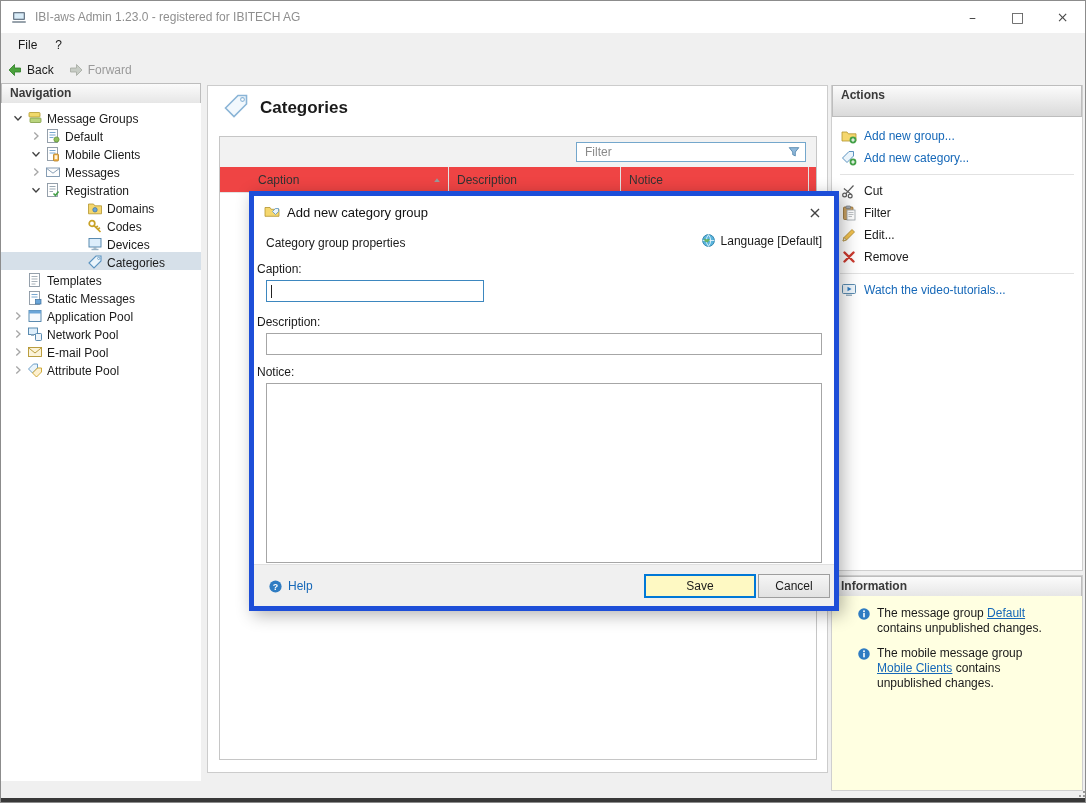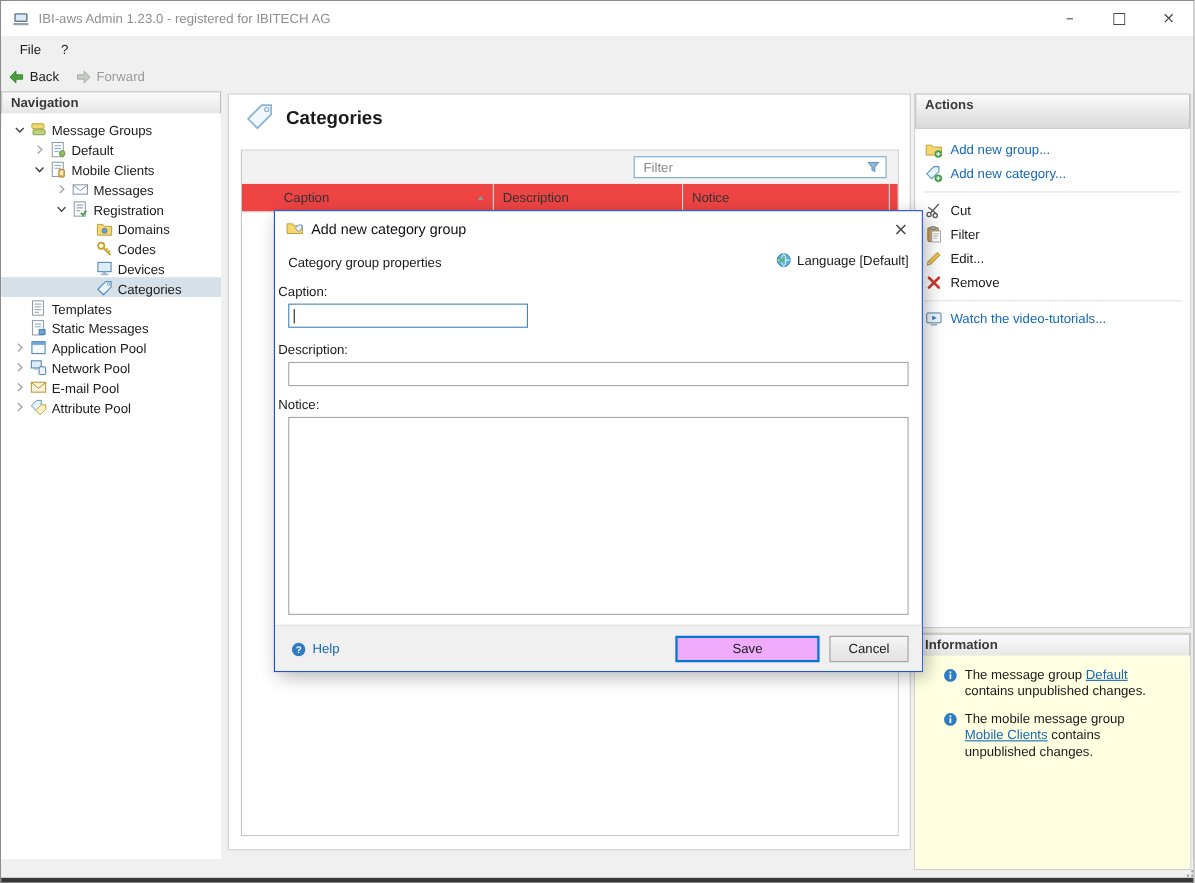--- a/index.html
+++ b/index.html
@@ -33,21 +33,21 @@
   .panel-header{height:32px;line-height:18px;padding-left:8px;font-size:12px;font-weight:bold;color:#3a3a3a;
     background:linear-gradient(#fbfbfb,#dadada);border:1px solid #bdbdbd}
 
   
   .nav-panel{position:absolute;left:0;top:82px;width:200px;height:698px;background:#ffffff}
   .tree{position:absolute;left:0;top:20px;right:0;bottom:0;background:#fff;padding-top:5px}
   .tnode{display:flex;align-items:flex-end;height:18px;font-size:12px;color:#1a1a1a;white-space:nowrap}
   .tnode.sel{background:#d6e0e9}
   .exp{width:18px;height:16px}
   .ti{margin-right:4px}
-  .lvl0{padding-left:8px}.lvl1{padding-left:26px}.lvl2{padding-left:46px}.lvl3{padding-left:68px}
+  .lvl0{padding-left:8px}.lvl1{padding-left:26px}.lvl2{padding-left:26px}.lvl3{padding-left:68px}
 
   
   .main-panel{position:absolute;left:206px;top:84px;width:621px;height:688px;background:#ffffff;border:1px solid #cccccc}
   .content-icon{position:absolute;left:14px;top:6px}
   .content-title{position:absolute;left:52px;top:8px;font-size:17px;font-weight:600;color:#1a1a1a;line-height:28px}
   .list-box{position:absolute;left:11px;top:50px;right:10px;bottom:12px;border:1px solid #c6c6c6;background:#fff;display:flex;flex-direction:column}
   .list-toolbar{height:30px;background:#f2f2f2;position:relative}
   .filter-box{position:absolute;right:10px;top:5px;width:230px;height:20px;background:#fff;border:1px solid #74a7cc;display:flex;align-items:center;padding:0 4px 0 8px;font-size:12px;color:#8a8a8a}
   .filter-ph{flex:1}
   .list-header{height:26px;display:flex;background:#ef4444;border-bottom:1px solid #e3e3e3;font-size:12px;color:#333;align-items:stretch}
@@ -75,40 +75,40 @@
   .info-item .ic{margin-top:1px}
   .ilink{color:#1668b8;text-decoration:underline;cursor:pointer}
 
   
   .statusbar{position:absolute;left:0;top:780px;right:0;height:17px;background:#f0f0f0}
   .grip{position:absolute;right:8px;bottom:5px;width:2px;height:2px;background:transparent;
     box-shadow:8px 0 0 #9a9a9a,4px 4px 0 #9a9a9a,8px 4px 0 #9a9a9a,0 8px 0 #9a9a9a,4px 8px 0 #9a9a9a,8px 8px 0 #9a9a9a}
   .bottom-strip{position:absolute;left:0;top:797px;right:0;height:6px;background:#383838}
 
   
-  .dialog{position:absolute;left:248px;top:190px;width:590px;height:420px;background:#fff;border:1px solid #1d4ed8;
+  .dialog{position:absolute;left:248px;top:190px;width:590px;height:420px;background:#fff;border:5px solid #1d4ed8;
     box-shadow:4px 4px 16px rgba(0,0,0,0.3);z-index:50;font-size:12px;color:#1a1a1a}
   .dlg-titlebar{position:absolute;left:0;top:0;right:0;height:30px}
   .dlg-icon{position:absolute;left:10px;top:7px}
   .dlg-title{position:absolute;left:33px;top:9px;font-size:13px;color:#111}
   .dlg-close{position:absolute;right:6px;top:4px;width:26px;height:24px;display:flex;align-items:center;justify-content:center;font-size:16px;color:#444;font-family:"DejaVu Sans",sans-serif}
   .dlg-section{position:absolute;left:12px;top:40px}
   .dlg-lang{position:absolute;right:12px;top:37px;display:flex;align-items:center;gap:5px}
   .dlg-label{position:absolute;left:3px}
   .lb-caption{top:66px}.lb-desc{top:119px}.lb-notice{top:169px}
   .dlg-input{position:absolute;background:#fff;border:1px solid #a6a6a6}
   .in-caption{left:12px;top:84px;width:218px;height:22px;border-color:#3d87bf}
   .in-desc{left:12px;top:137px;right:12px;height:22px}
   .in-notice{left:12px;top:187px;right:12px;height:180px}
   .caret{position:absolute;left:4px;top:4px;width:1px;height:13px;background:#222;animation:blink 1.1s steps(1) infinite}
   @keyframes blink{50%{opacity:0}}
   .dlg-footer{position:absolute;left:0;right:0;bottom:0;height:42px;background:#f0f0f0;border-top:1px solid #e0e0e0}
   .dlg-help{position:absolute;left:14px;top:0;height:42px;display:flex;align-items:center;gap:5px;color:#1668b8;cursor:pointer}
   .btn{position:absolute;top:9px;height:24px;display:flex;align-items:center;justify-content:center;font-size:12px;color:#1a1a1a}
-  .btn-save{left:364px;width:131px;background:#f0abfc;border:2px solid #0078d7}
+  .btn-save{left:390px;width:112px;background:#fef9c3;border:2px solid #0078d7}
   .btn-cancel{left:504px;width:72px;background:linear-gradient(#f5f5f5,#e2e2e2);border:1px solid #9e9e9e}
 </style>
 </head>
 <body>
 
 <div class="window">
 
   <div class="titlebar">
     <span class="ic sz16 app-ic">
         <svg viewBox="0 0 16 16">

